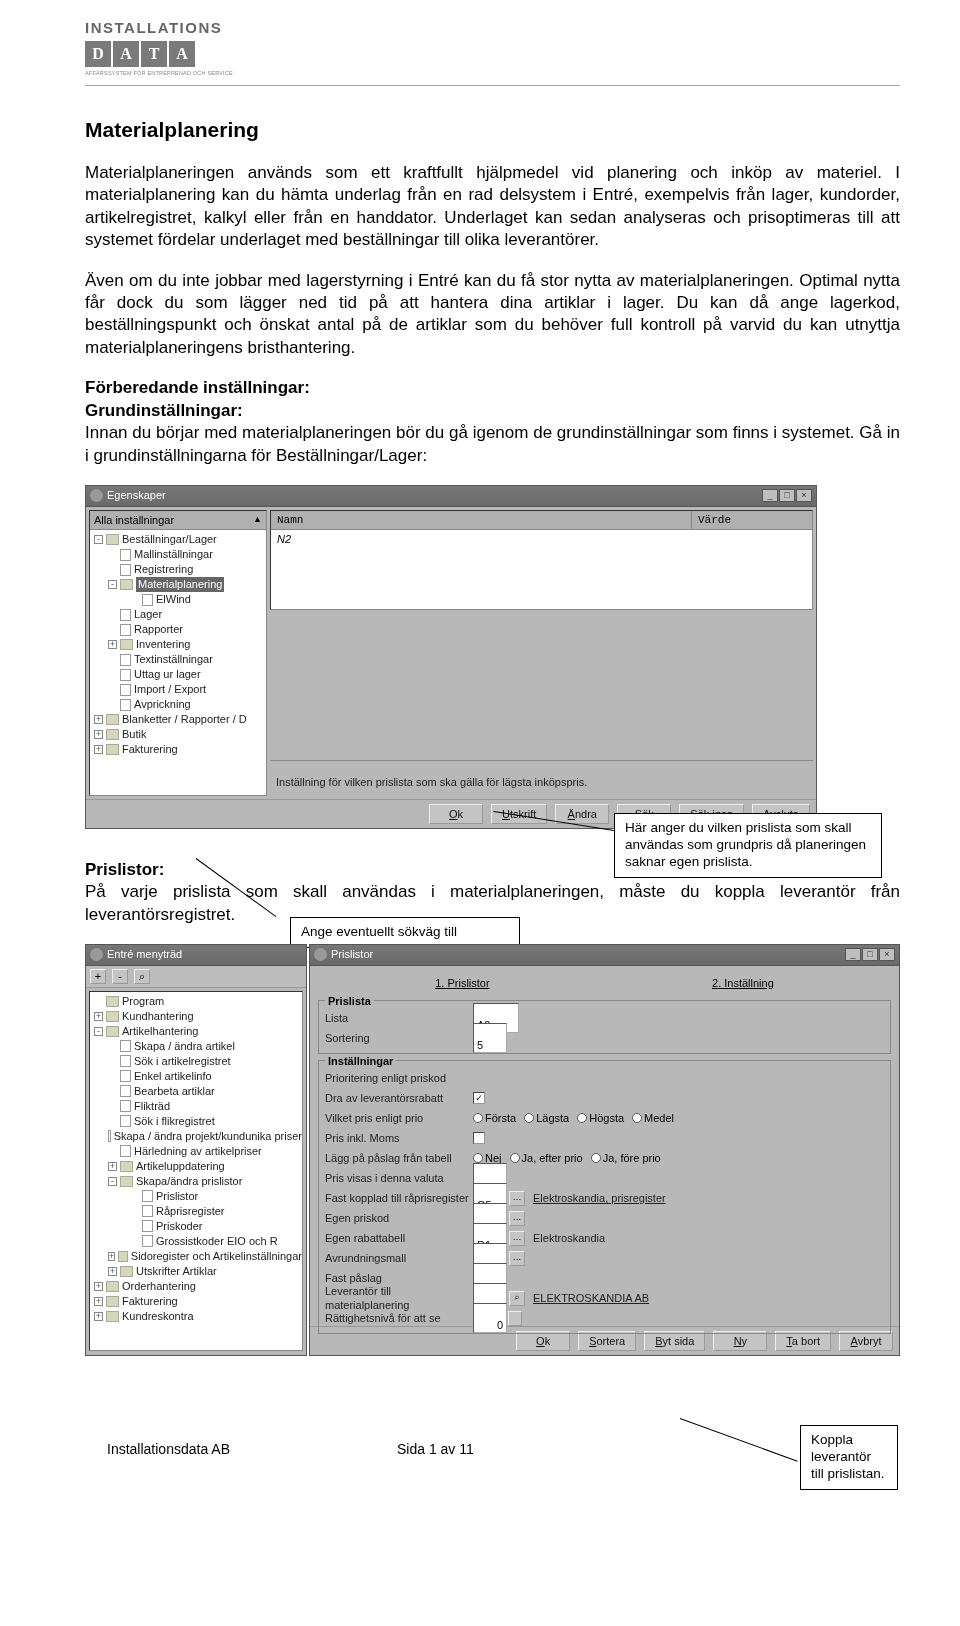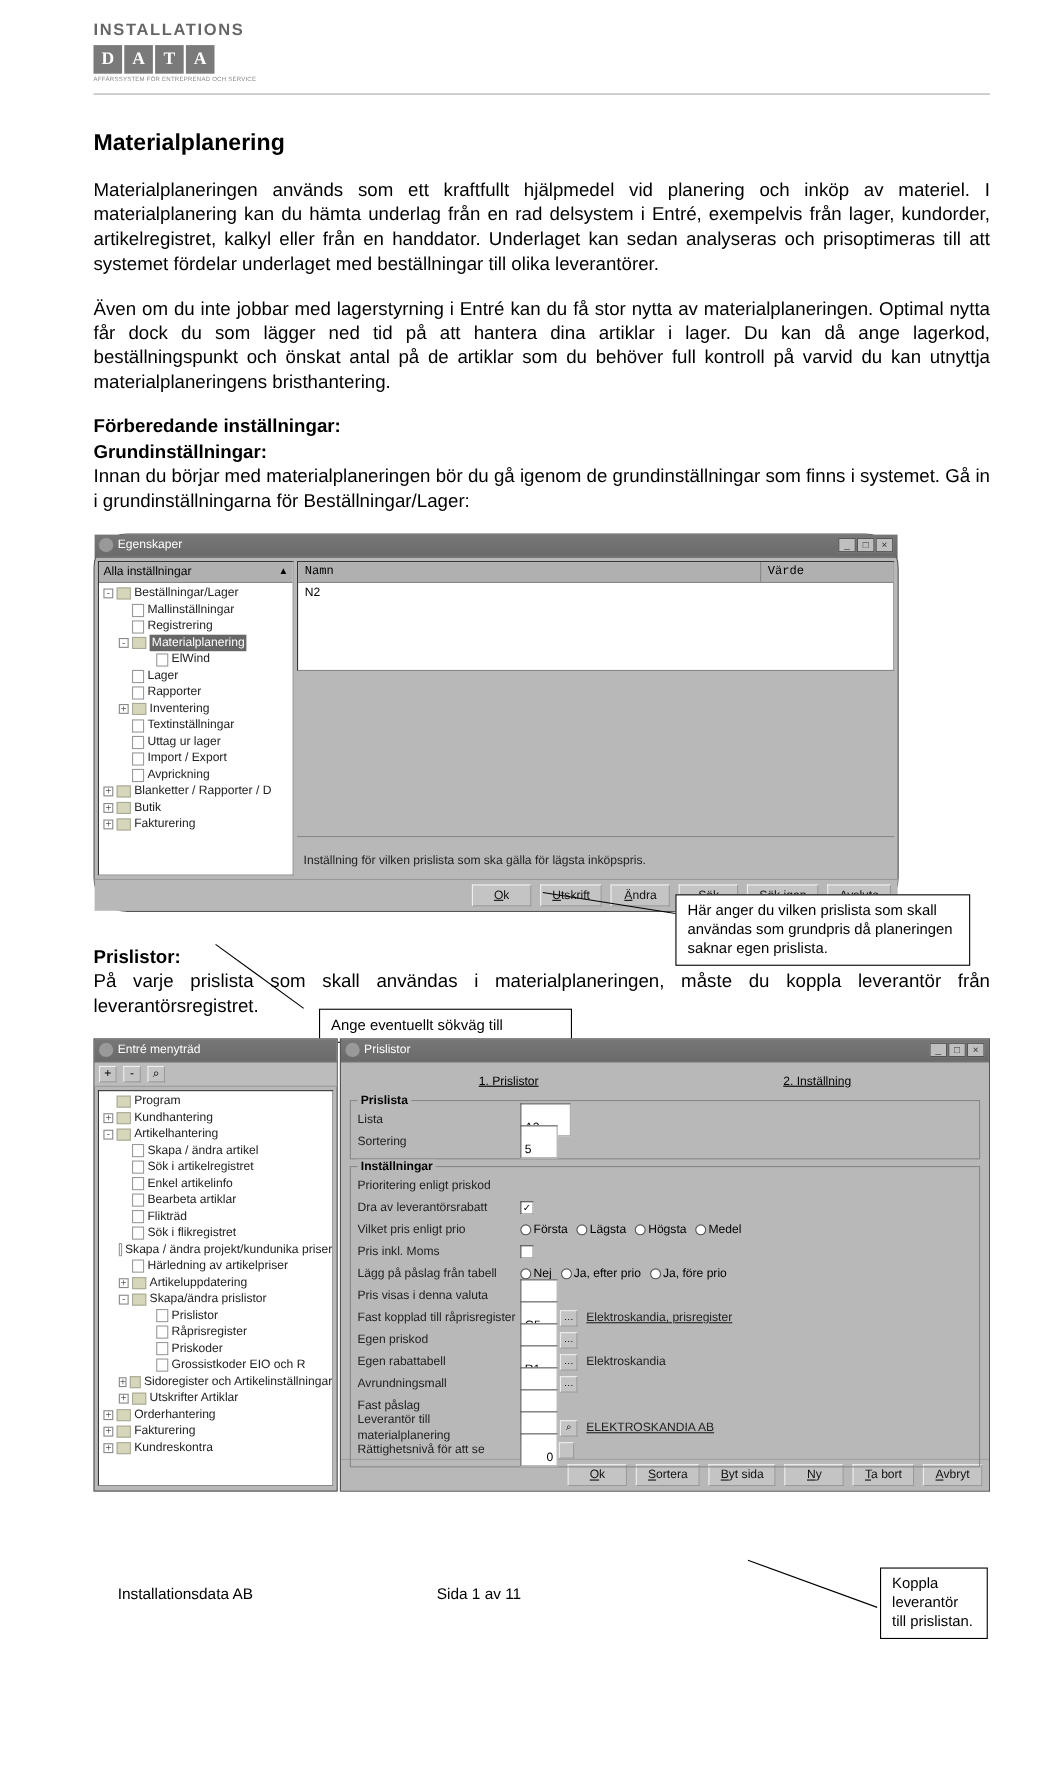--- a/index.html
+++ b/index.html
@@ -85,21 +85,21 @@
   .eg-right { flex: 1; margin: 3px 3px 3px 0; display: flex; flex-direction: column; }
   .eg-grid {
     background: #fff; border: 1px inset #888; height: 100px;
   }
   .eg-grid .ghdr { display: flex; background: #b0b0b0; border-bottom: 1px solid #888; font-size: 11px; font-family: Liberation Mono, monospace; }
   .eg-grid .ghdr div { padding: 2px 6px; border-right: 1px solid #888; }
   .eg-grid .ghdr .c1 { flex: 1; }
   .eg-grid .ghdr .c2 { width: 120px; border-right: none; }
   .eg-grid .grow { display: flex; font-size: 11px; }
   .eg-grid .grow .c1 { flex: 1; padding: 2px 6px; background: #888; color: #fff; }
-  .eg-grid .grow .c2 { width: 120px; padding: 2px 6px; }
+  .eg-grid .grow .c2 { width: 120px; padding: 2px 6px; font-style: italic; }
 
   .eg-mid {
     flex: 1; background: #b8b8b8; position: relative;
   }
   .hint {
     background: #b8b8b8; border-top: 1px inset #ddd; padding: 14px 6px 6px 6px;
     font-size: 11px; color: #222;
   }
   .winbtns {
     display: flex; justify-content: flex-end; gap: 8px;
@@ -175,21 +175,21 @@
 </div>
 <hr class="logo-sep">
 
 <h1>Materialplanering</h1>
 <p>Materialplaneringen används som ett kraftfullt hjälpmedel vid planering och inköp av materiel. I materialplanering kan du hämta underlag från en rad delsystem i Entré, exempelvis från lager, kundorder, artikelregistret, kalkyl eller från en handdator. Underlaget kan sedan analyseras och prisoptimeras till att systemet fördelar underlaget med beställningar till olika leverantörer.</p>
 <p>Även om du inte jobbar med lagerstyrning i Entré kan du få stor nytta av materialplaneringen. Optimal nytta får dock du som lägger ned tid på att hantera dina artiklar i lager. Du kan då ange lagerkod, beställningspunkt och önskat antal på de artiklar som du behöver full kontroll på varvid du kan utnyttja materialplaneringens bristhantering.</p>
 <p class="tight"><span class="sub-heading">Förberedande inställningar:</span></p>
 <p class="tight"><span class="sub-heading">Grundinställningar:</span></p>
 <p>Innan du börjar med materialplaneringen bör du gå igenom de grundinställningar som finns i systemet. Gå in i grundinställningarna för Beställningar/Lager:</p>
 
-<div class="win" style="width: 732px; border-radius: 31px;">
+<div class="win" style="width: 732px;">
   <div class="titlebar">
     <div class="tb-left">
       <span class="tb-icon"></span>
       <span>Egenskaper</span>
     </div>
     <div class="wbtns">
       <div class="wbtn">_</div>
       <div class="wbtn">□</div>
       <div class="wbtn">×</div>
     </div>

